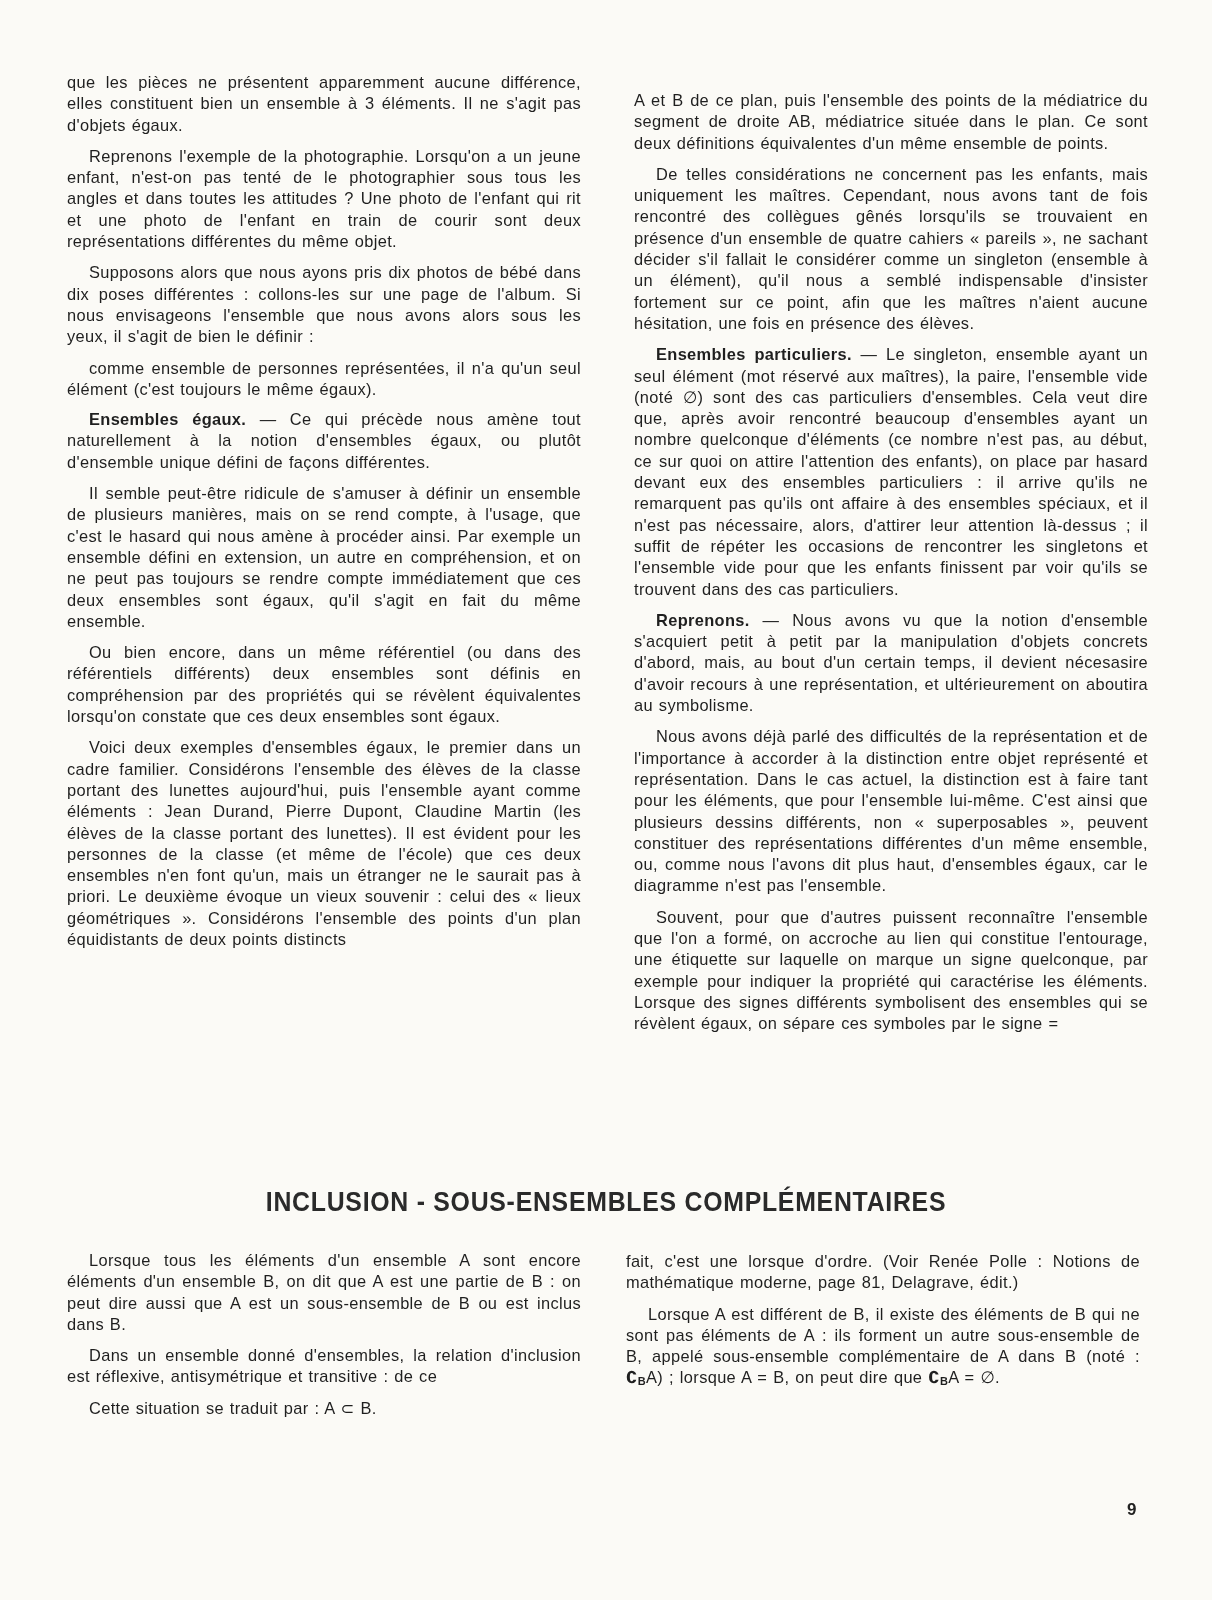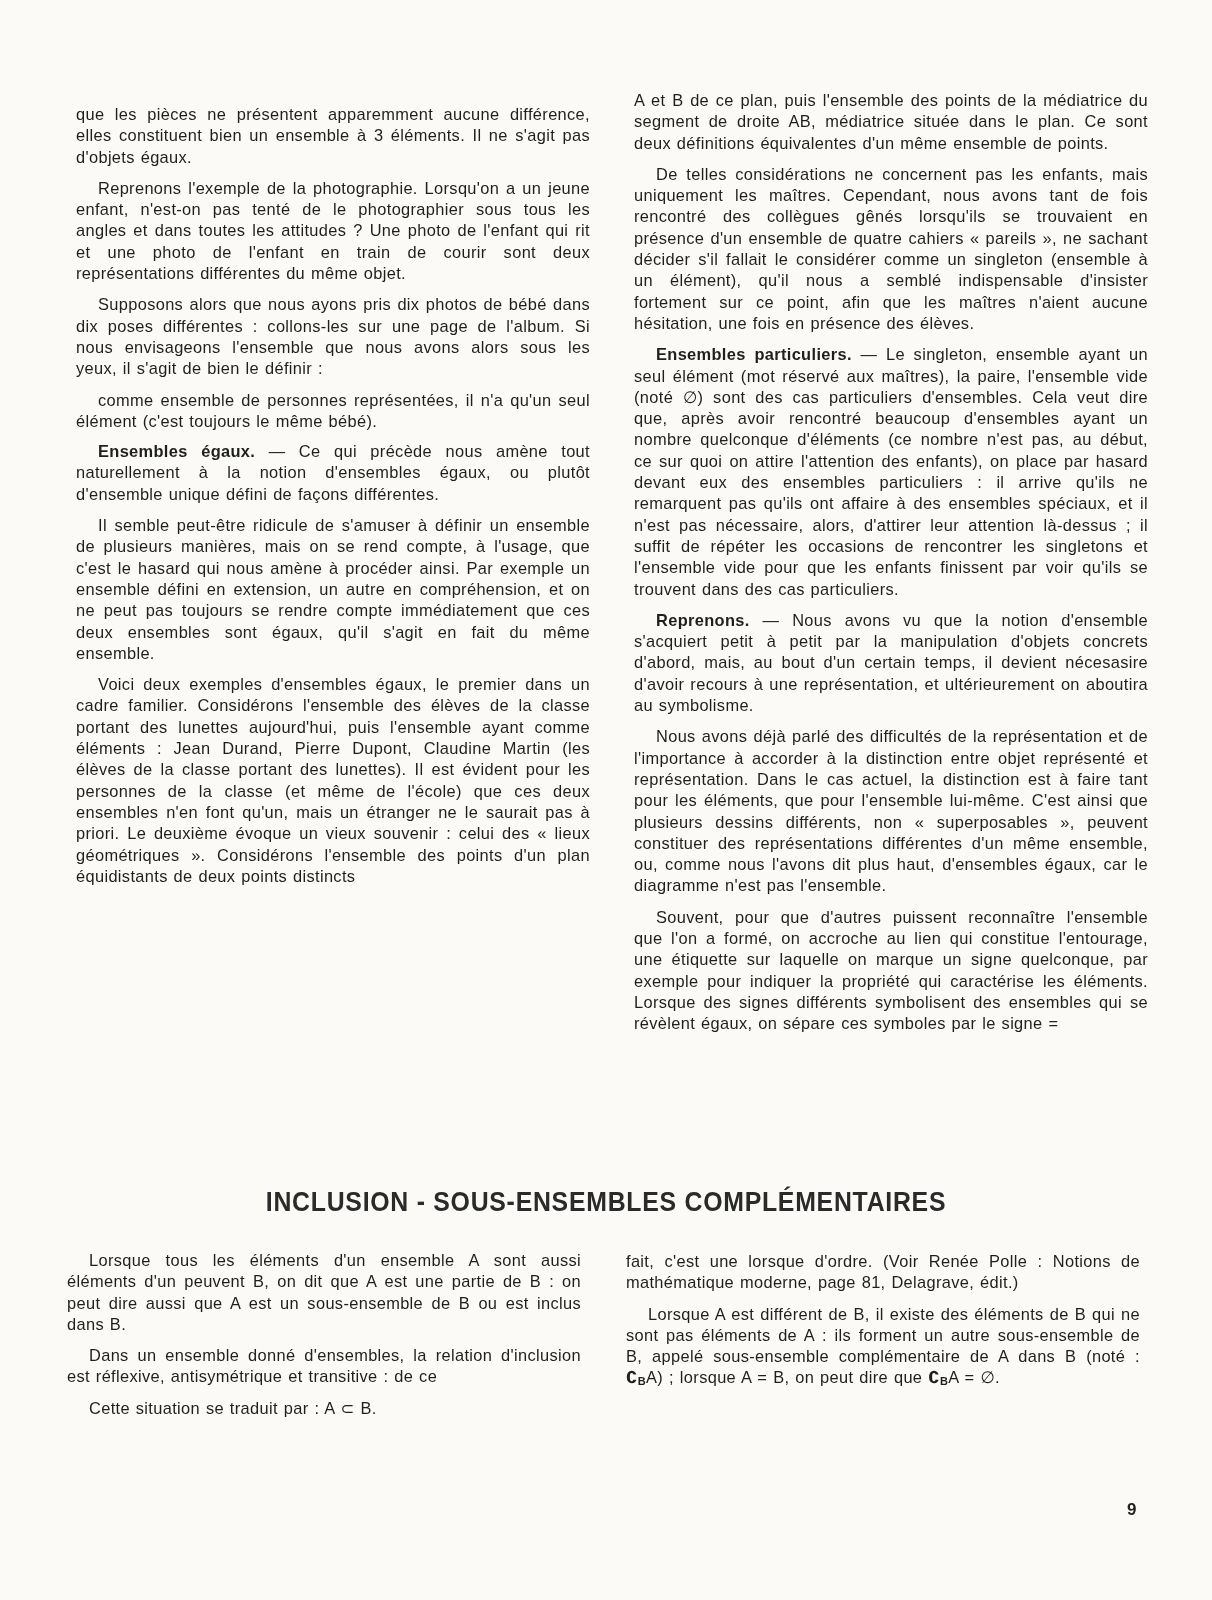--- a/index.html
+++ b/index.html
@@ -17,21 +17,21 @@
     font-size: 16.4px;
     line-height: 21.3px;
     text-align: justify;
     letter-spacing: 0.35px;
     word-spacing: 1px;
   }
   .col p { margin: 0 0 10px 0; text-indent: 22px; }
   .col p.noindent { text-indent: 0; }
   .col p.list { text-indent: 22px; margin-bottom: 9px; }
   .col b { font-weight: bold; }
-  #col1 { left: 76px; top: 72px; margin-top: 32px; }
+  #col1 { left: 67px; top: 72px; }
   #col2 { left: 634px; top: 90px; }
   #col3 { left: 67px; top: 1250px; }
   #col4 { left: 626px; top: 1251px; }
   .section-title {
     position: absolute;
     left: 0; width: 1212px; top: 1187px;
     text-align: center;
     font-family: "Liberation Sans", "DejaVu Sans", sans-serif;
     font-weight: bold;
     font-size: 27px;
@@ -48,39 +48,40 @@
   }
   .sub { font-size: 11px; vertical-align: -2px; font-weight: bold; }
 </style>
 </head>
 <body>
 
 <div id="col1" class="col">
   <p class="noindent">que les pièces ne présentent apparemment aucune différence, elles constituent bien un ensemble à 3 éléments. Il ne s'agit pas d'objets égaux.</p>
   <p>Reprenons l'exemple de la photographie. Lorsqu'on a un jeune enfant, n'est-on pas tenté de le photographier sous tous les angles et dans toutes les attitudes ? Une photo de l'enfant qui rit et une photo de l'enfant en train de courir sont deux représentations différentes du même objet.</p>
   <p>Supposons alors que nous ayons pris dix photos de bébé dans dix poses différentes : collons-les sur une page de l'album. Si nous envisageons l'ensemble que nous avons alors sous les yeux, il s'agit de bien le définir :</p>
-  <p class="list">comme ensemble de personnes représentées, il n'a qu'un seul élément (c'est toujours le même bébé).</p>
+  <p class="list">comme ensemble de personnes représentées, il n'a qu'un seul élément (c'est toujours le même égaux).</p>
   <p><b>Ensembles égaux.</b><span> — Ce qui précède nous amène tout naturellement à la notion d'ensembles égaux, ou plutôt d'ensemble unique défini de façons différentes.</span></p>
   <p>Il semble peut-être ridicule de s'amuser à définir un ensemble de plusieurs manières, mais on se rend compte, à l'usage, que c'est le hasard qui nous amène à procéder ainsi. Par exemple un ensemble défini en extension, un autre en compréhension, et on ne peut pas toujours se rendre compte immédiatement que ces deux ensembles sont égaux, qu'il s'agit en fait du même ensemble.</p>
+  <p>Ou bien encore, dans un même référentiel (ou dans des référentiels différents) deux ensembles sont définis en compréhension par des propriétés qui se révèlent équivalentes lorsqu'on constate que ces deux ensembles sont égaux.</p>
   <p>Voici deux exemples d'ensembles égaux, le premier dans un cadre familier. Considérons l'ensemble des élèves de la classe portant des lunettes aujourd'hui, puis l'ensemble ayant comme éléments : Jean Durand, Pierre Dupont, Claudine Martin (les élèves de la classe portant des lunettes). Il est évident pour les personnes de la classe (et même de l'école) que ces deux ensembles n'en font qu'un, mais un étranger ne le saurait pas à priori. Le deuxième évoque un vieux souvenir : celui des « lieux géométriques ». Considérons l'ensemble des points d'un plan équidistants de deux points distincts</p>
 </div>
 
 <div id="col2" class="col">
   <p class="noindent">A et B de ce plan, puis l'ensemble des points de la médiatrice du segment de droite AB, médiatrice située dans le plan. Ce sont deux définitions équivalentes d'un même ensemble de points.</p>
   <p>De telles considérations ne concernent pas les enfants, mais uniquement les maîtres. Cependant, nous avons tant de fois rencontré des collègues gênés lorsqu'ils se trouvaient en présence d'un ensemble de quatre cahiers « pareils », ne sachant décider s'il fallait le considérer comme un singleton (ensemble à un élément), qu'il nous a semblé indispensable d'insister fortement sur ce point, afin que les maîtres n'aient aucune hésitation, une fois en présence des élèves.</p>
   <p><b>Ensembles particuliers.</b><span> — Le singleton, ensemble ayant un seul élément (mot réservé aux maîtres), la paire, l'ensemble vide (noté ∅) sont des cas particuliers d'ensembles. Cela veut dire que, après avoir rencontré beaucoup d'ensembles ayant un nombre quelconque d'éléments (ce nombre n'est pas, au début, ce sur quoi on attire l'attention des enfants), on place par hasard devant eux des ensembles particuliers : il arrive qu'ils ne remarquent pas qu'ils ont affaire à des ensembles spéciaux, et il n'est pas nécessaire, alors, d'attirer leur attention là-dessus ; il suffit de répéter les occasions de rencontrer les singletons et l'ensemble vide pour que les enfants finissent par voir qu'ils se trouvent dans des cas particuliers.</span></p>
   <p><b>Reprenons.</b><span> — Nous avons vu que la notion d'ensemble s'acquiert petit à petit par la manipulation d'objets concrets d'abord, mais, au bout d'un certain temps, il devient nécesasire d'avoir recours à une représentation, et ultérieurement on aboutira au symbolisme.</span></p>
   <p>Nous avons déjà parlé des difficultés de la représentation et de l'importance à accorder à la distinction entre objet représenté et représentation. Dans le cas actuel, la distinction est à faire tant pour les éléments, que pour l'ensemble lui-même. C'est ainsi que plusieurs dessins différents, non « superposables », peuvent constituer des représentations différentes d'un même ensemble, ou, comme nous l'avons dit plus haut, d'ensembles égaux, car le diagramme n'est pas l'ensemble.</p>
   <p>Souvent, pour que d'autres puissent reconnaître l'ensemble que l'on a formé, on accroche au lien qui constitue l'entourage, une étiquette sur laquelle on marque un signe quelconque, par exemple pour indiquer la propriété qui caractérise les éléments. Lorsque des signes différents symbolisent des ensembles qui se révèlent égaux, on sépare ces symboles par le signe =</p>
 </div>
 
 <div class="section-title">INCLUSION - SOUS-ENSEMBLES COMPLÉMENTAIRES</div>
 
 <div id="col3" class="col">
-  <p>Lorsque tous les éléments d'un ensemble A sont aussi éléments d'un peuvent B, on dit que A est une partie de B : on peut dire aussi que A est un sous-ensemble de B ou est inclus dans B.</p>
+  <p>Lorsque tous les éléments d'un ensemble A sont encore éléments d'un ensemble B, on dit que A est une partie de B : on peut dire aussi que A est un sous-ensemble de B ou est inclus dans B.</p>
   <p>Dans un ensemble donné d'ensembles, la relation d'inclusion est réflexive, antisymétrique et transitive : de ce</p>
   <p>Cette situation se traduit par : A ⊂ B.</p>
 </div>
 
 <div id="col4" class="col">
   <p class="noindent">fait, c'est une lorsque d'ordre. (Voir Renée Polle : Notions de mathématique moderne, page 81, Delagrave, édit.)</p>
   <p><span>Lorsque A est différent de B, il existe des éléments de B qui ne sont pas éléments de A : ils forment un autre sous-ensemble de B, appelé sous-ensemble complémentaire de A dans B (noté : </span><b>∁</b><span class="sub">B</span><span>A) ; lorsque A = B, on peut dire que </span><b>∁</b><span class="sub">B</span><span>A = ∅.</span></p>
 </div>
 
 <div class="page-number">9</div>

